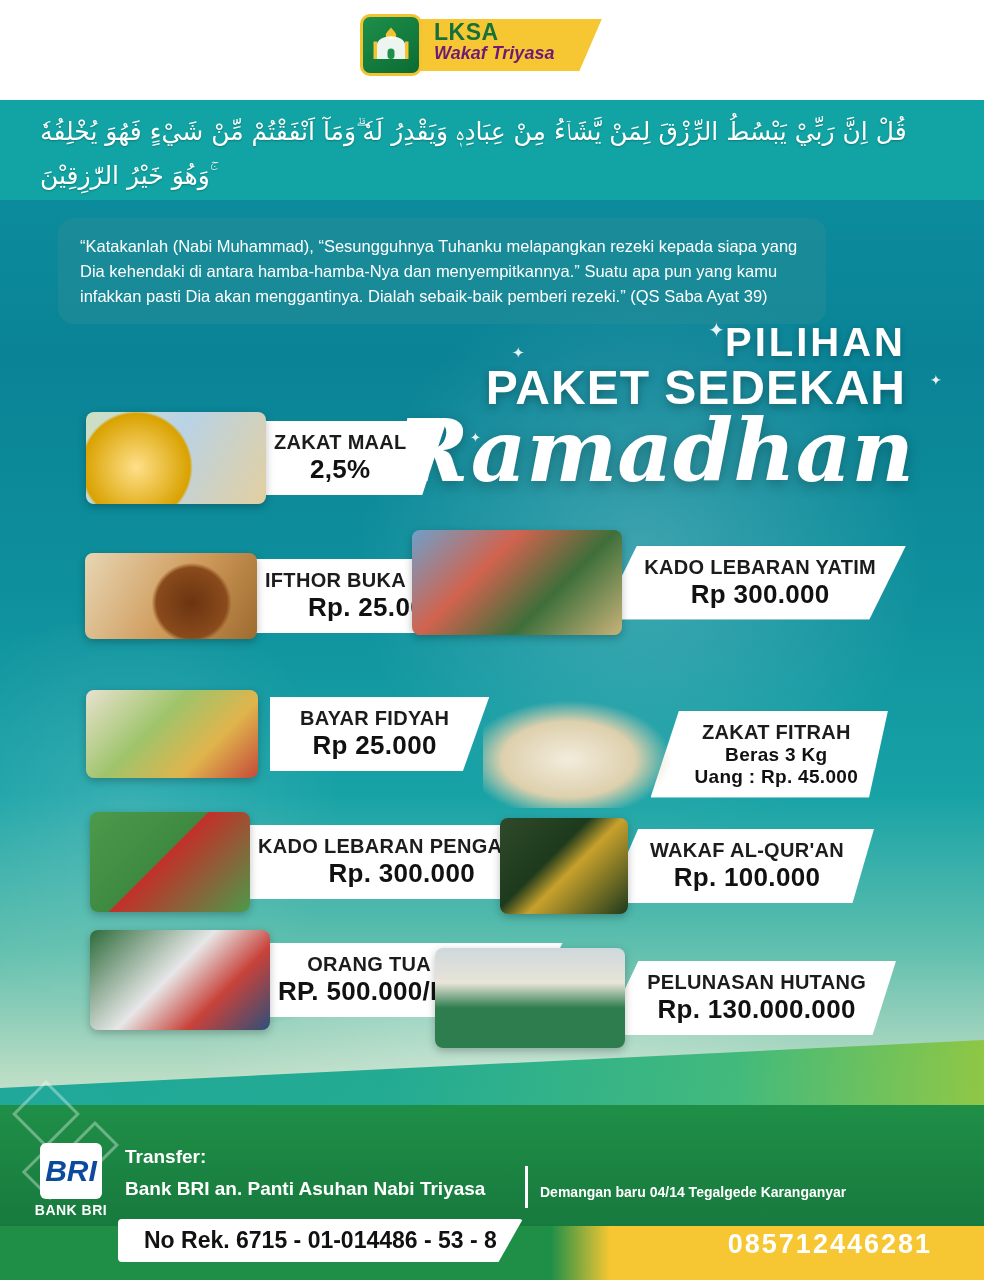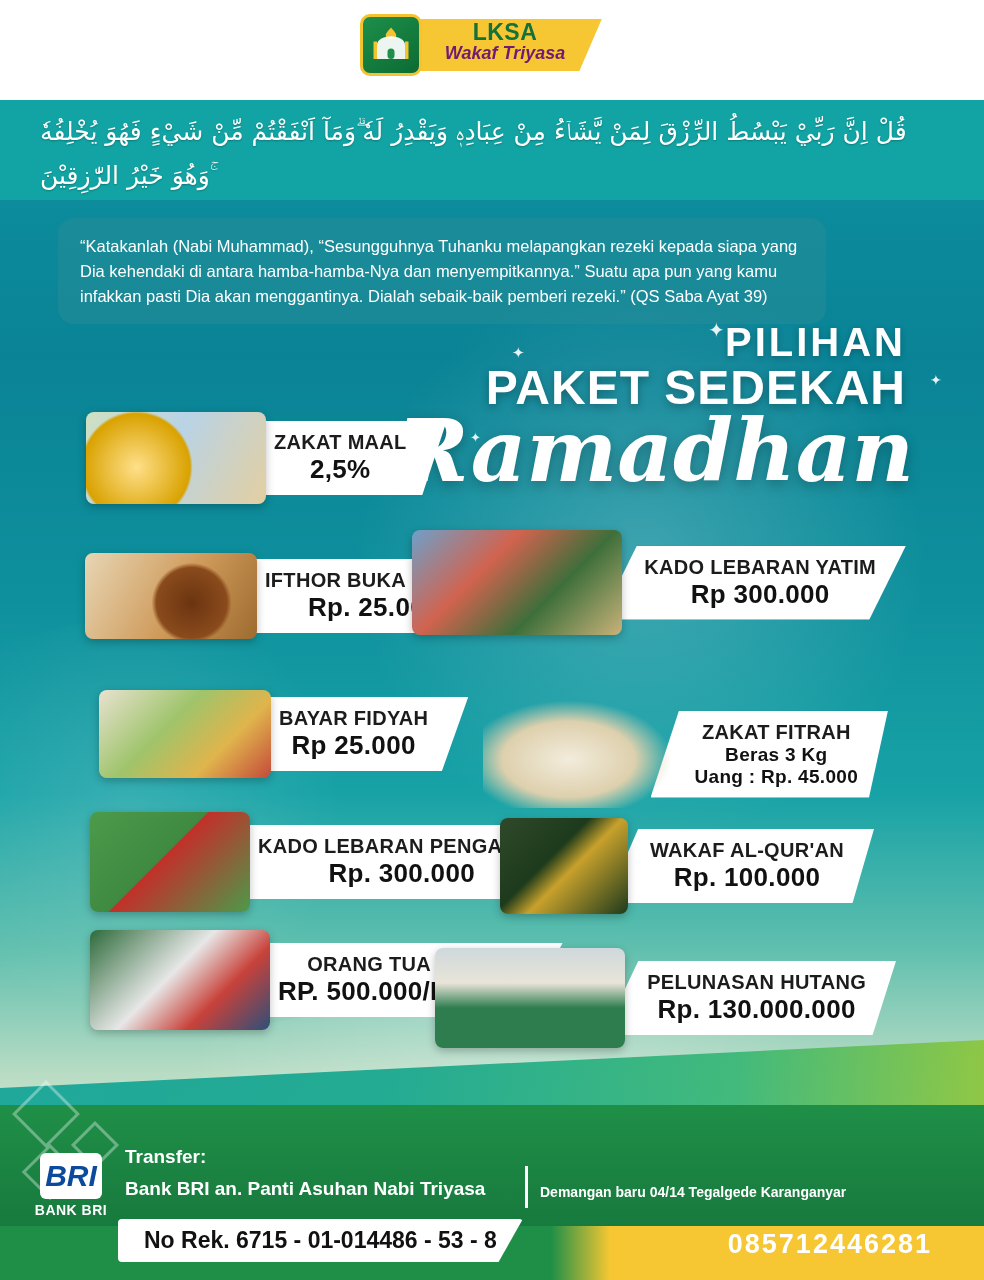--- a/index.html
+++ b/index.html
@@ -45,21 +45,20 @@
     border: 3px solid #f4c430;
     position: relative; z-index: 3;
   }
   .logo-badge svg { width: 42px; height: 42px; }
   .logo-text-plate {
     position: relative; margin-left: -10px;
     background: #f6c733;
     padding: 1px 26px 8px 22px;
     clip-path: polygon(0 0, 100% 0, 88% 100%, 0% 100%);
     min-width: 190px;
-    text-align: center;
   }
   .logo-line1 {
     font-size: 23px; font-weight: bold; color: #14713a; letter-spacing: .5px;
     line-height: 1.05;
   }
   .logo-line2 {
     font-size: 18px; font-style: italic; font-weight: bold; color: #701a75;
     line-height: 1.1;
   }
 
@@ -142,21 +141,21 @@
     position: absolute; left: 0; bottom: 120px; width: 984px; height: 120px;
     background: linear-gradient(90deg, #17a598 0%, #1ba88f 40%, #3cb878 75%, #8dc63f 100%);
     clip-path: polygon(0 40%, 100% 0, 100% 100%, 0 100%);
     opacity: .95;
   }
   .bri-logo {
     position: absolute; left: 28px; bottom: 62px;
     width: 86px; text-align: center;
   }
   .bri-box {
-    width: 62px; height: 46px; margin: 0 auto;
+    width: 62px; height: 56px; margin: 0 auto;
     background: #ffffff; border-radius: 6px;
     display: flex; align-items: center; justify-content: center;
     color: #0b4a9c; font-size: 30px; font-weight: bold; font-style: italic;
   }
   .bri-text { color: #fff; font-size: 14px; font-weight: bold; margin-top: 3px; letter-spacing: .5px; }
   .foot-transfer {
     position: absolute; left: 125px; bottom: 112px;
     color: #ffffff; font-size: 19px; font-weight: bold;
   }
   .foot-bank {
@@ -253,21 +252,21 @@
   <div class="pkg" style="right:78px; top:530px;">
     <div class="plate right-cut" style="order:2; margin-right:0; margin-left:-22px;
          clip-path: polygon(12% 0, 100% 0, 88% 100%, 0 100%);">
       <div class="pkg-label pkg-center">KADO LEBARAN YATIM</div>
       <div class="pkg-price pkg-center">Rp 300.000</div>
     </div>
     <div class="pkg-img" style="order:1; width:210px;height:105px;
         background: linear-gradient(135deg,#6ea0c9 0%,#d1634f 35%,#3e6f3a 65%,#c9b27a 100%);"></div>
   </div>
 
-  <div class="pkg" style="left:99px; top:690px;">
+  <div class="pkg" style="left:86px; top:690px;gap:34px;">
     <div class="pkg-img" style="width:172px;height:88px;
         background: linear-gradient(135deg,#e8e2d0 0%,#9fc46b 40%,#e0b44c 70%,#c44a3a 100%);"></div>
     <div class="plate left-cut">
       <div class="pkg-label pkg-center">BAYAR FIDYAH</div>
       <div class="pkg-price pkg-center">Rp 25.000</div>
     </div>
   </div>
 
   <div class="pkg" style="right:96px; top:700px;">
     <div class="plate right-cut" style="order:2; margin-right:0; margin-left:-22px;

